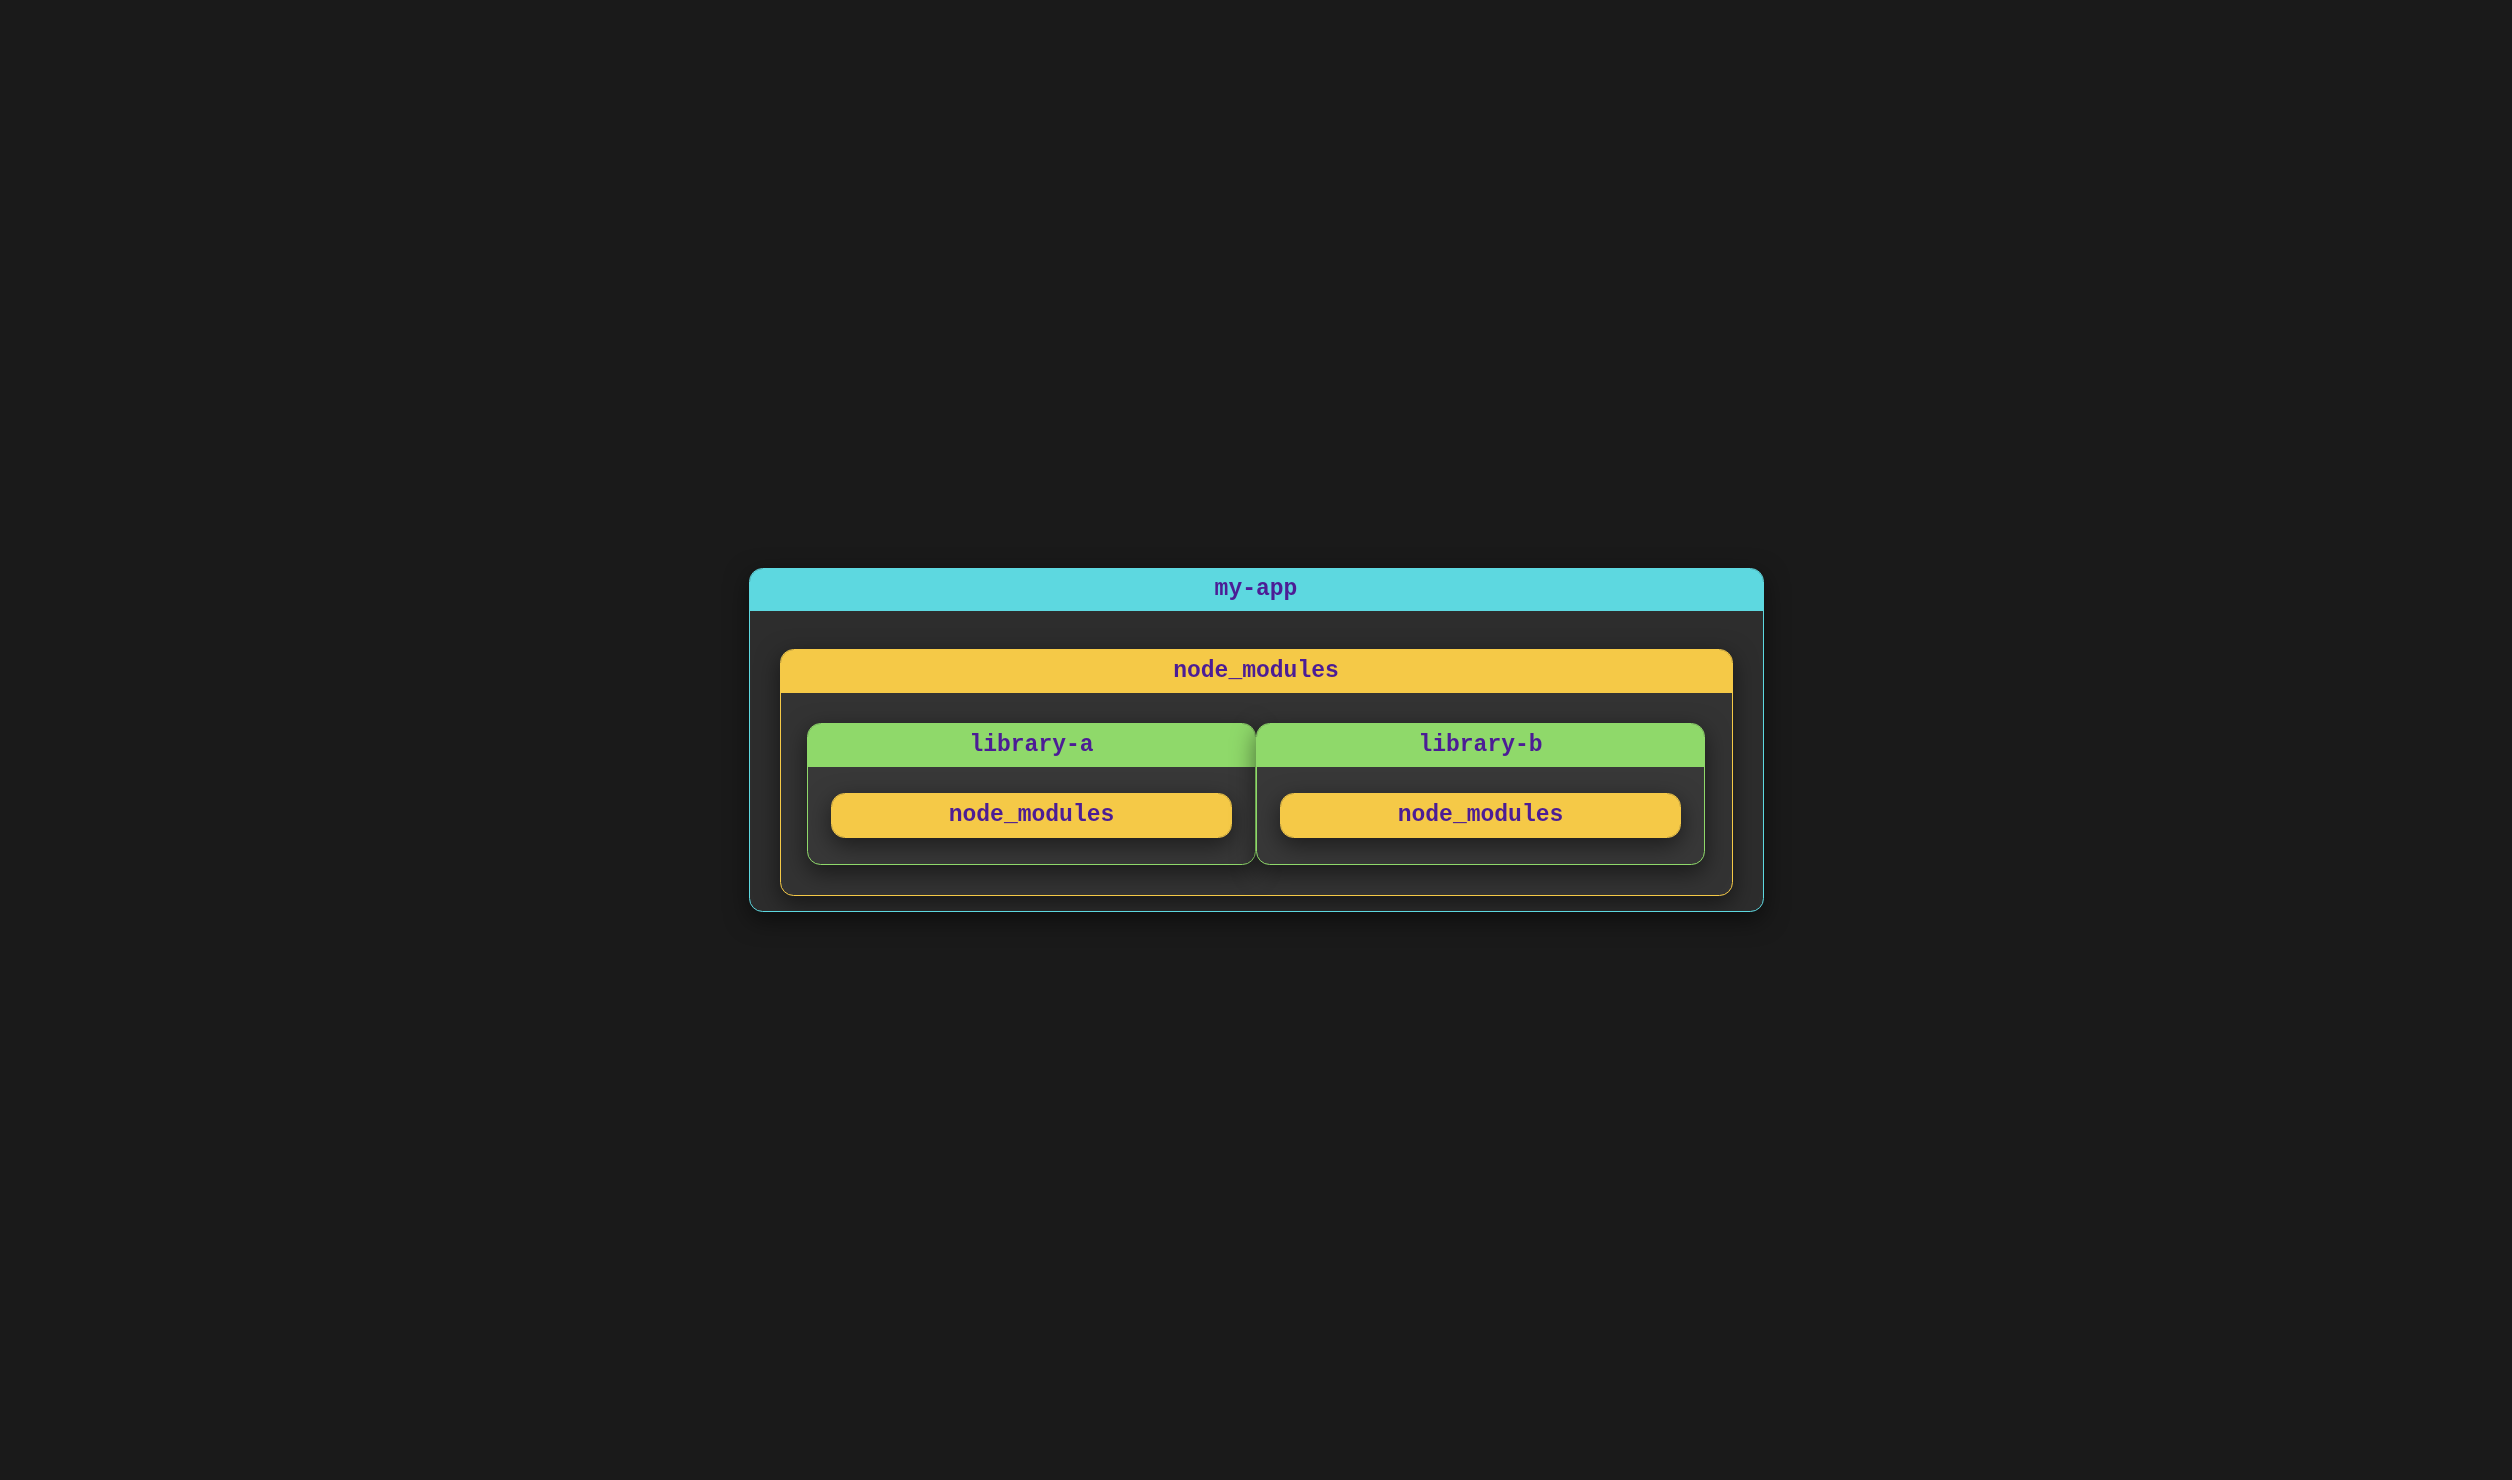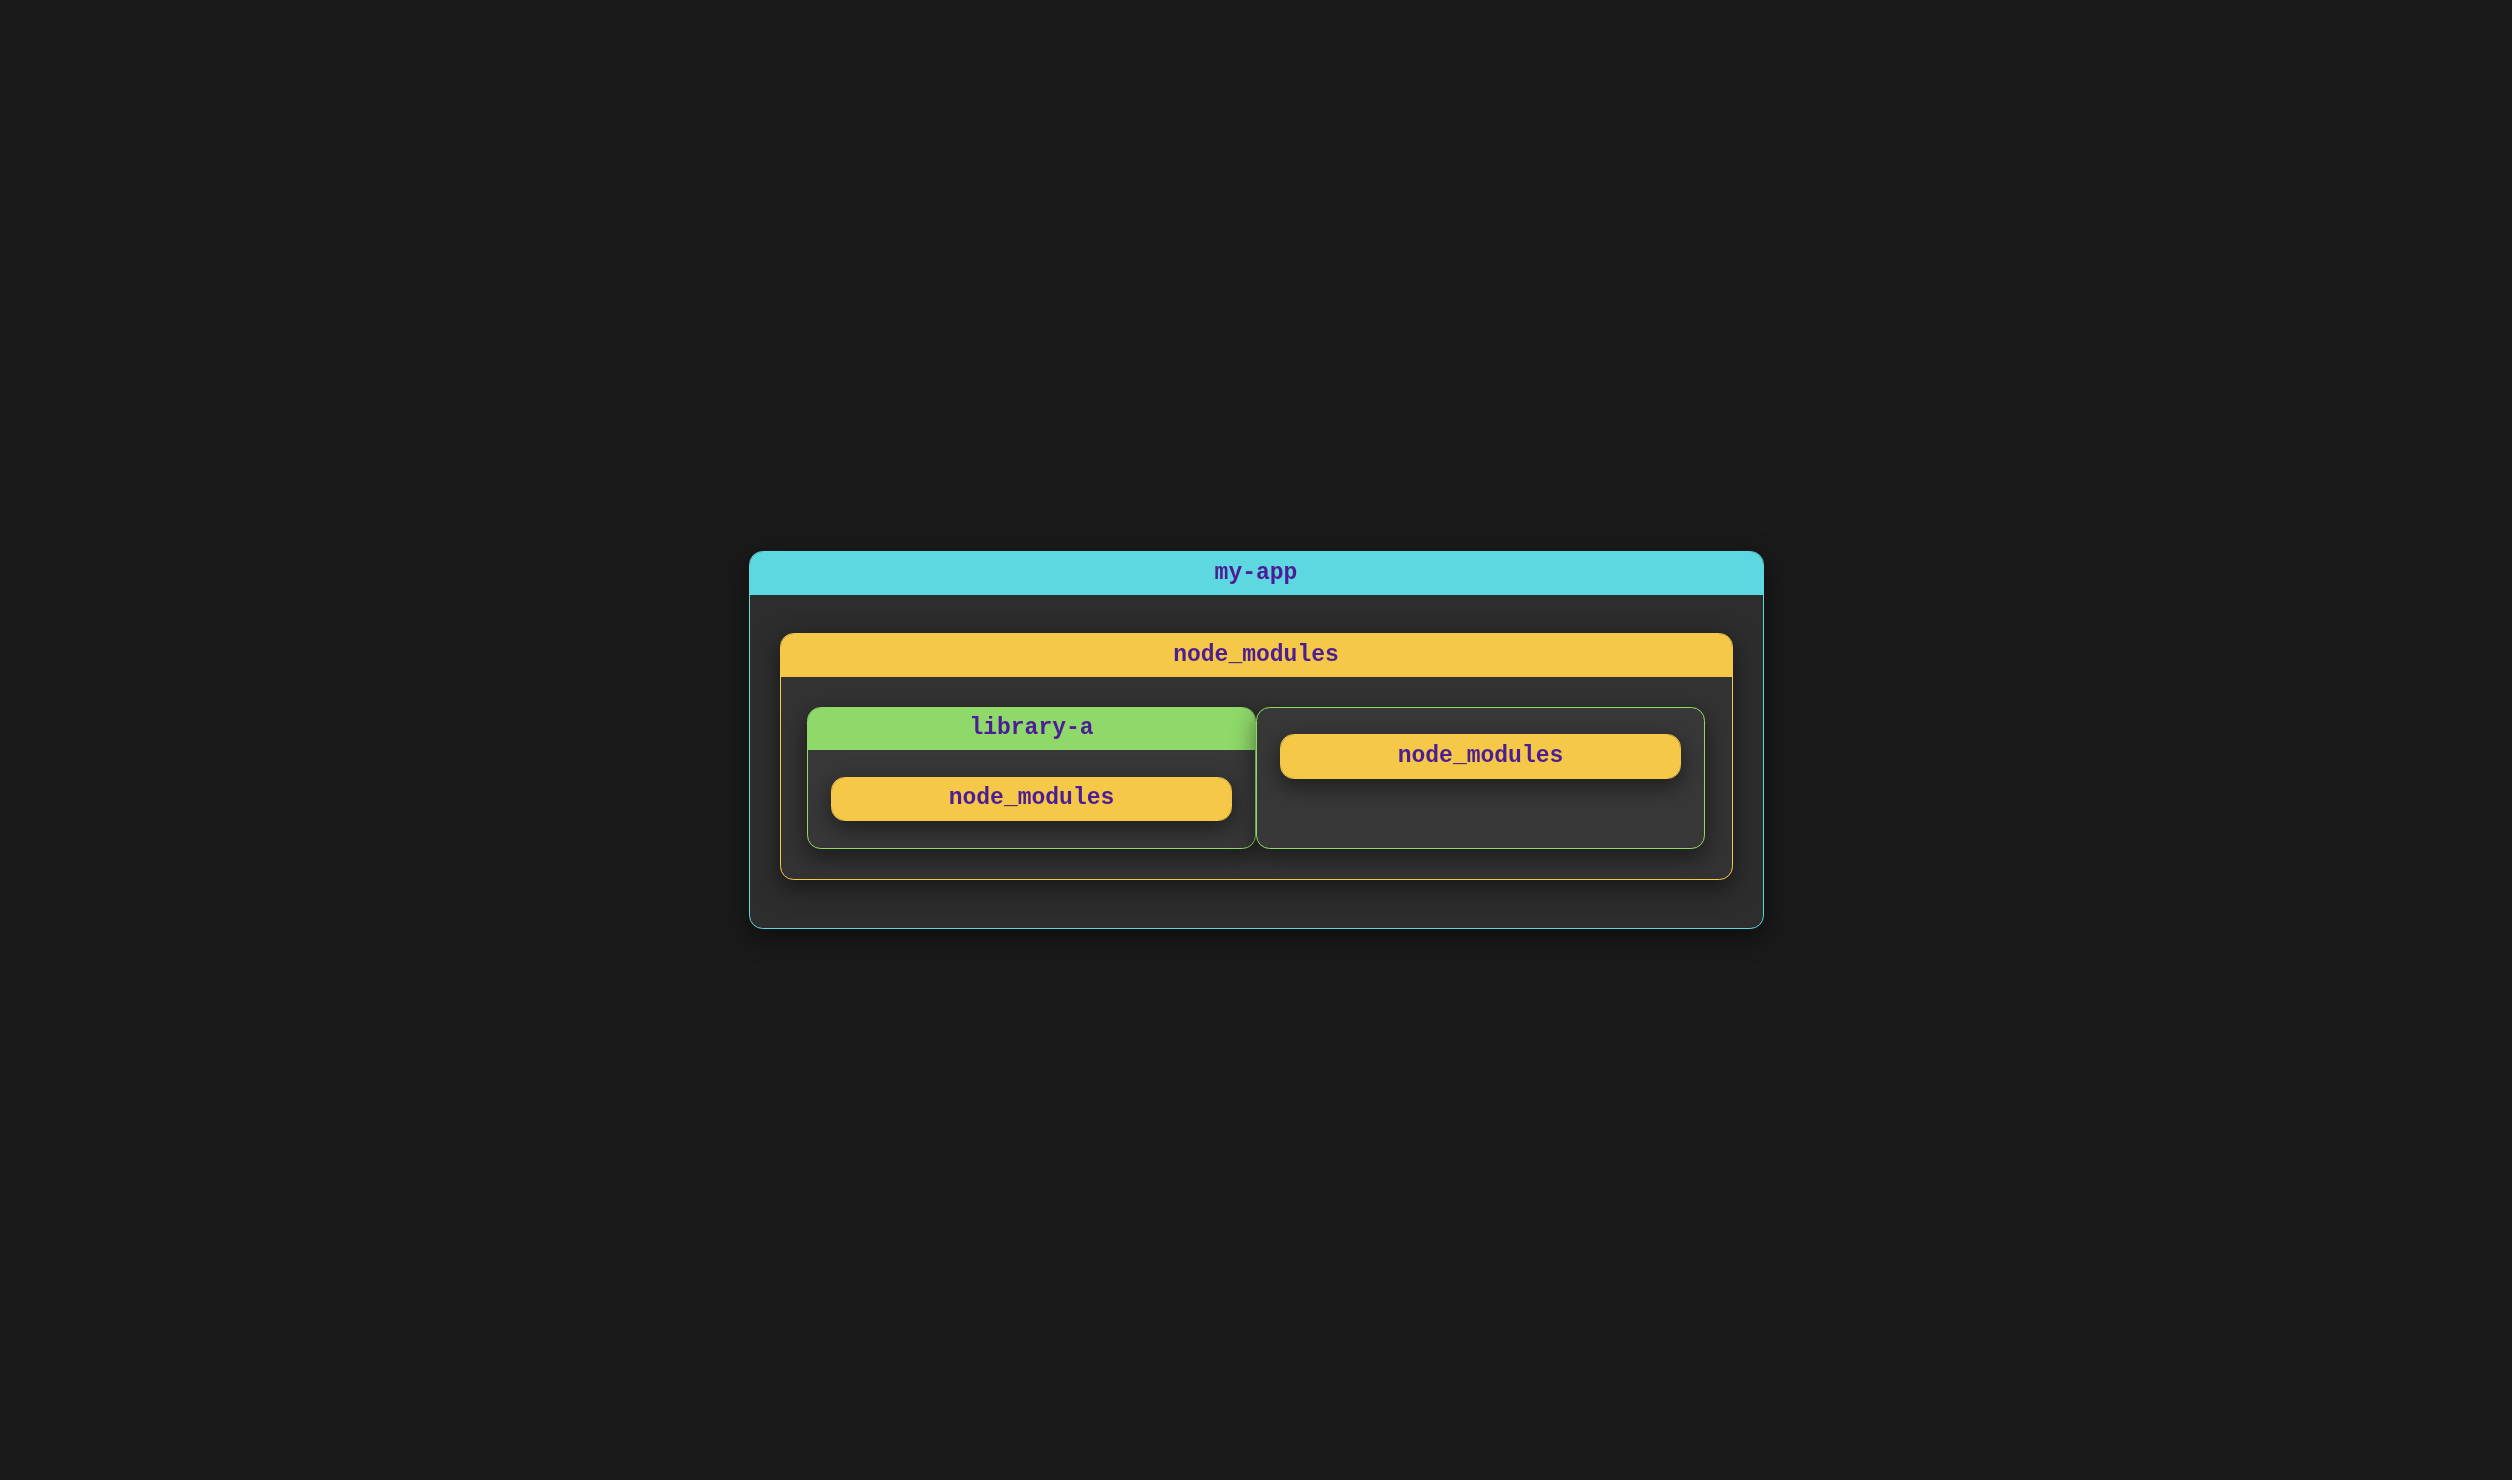--- a/index.html
+++ b/index.html
@@ -39,21 +39,21 @@
     
     .app-box {
       border: 1.5px solid #5dd8e0;
       background: #2d2d2d;
       width: 1015px;
     }
     .app-box > .box-header {
       background: #5dd8e0;
     }
     .app-box > .box-body {
-      padding: 38px 30px 48px 30px;
+      padding: 38px 30px 15px 30px;
     }
 
     
     .modules-box {
       border: 1.5px solid #f5c947;
       background: #333333;
     }
     .modules-box > .box-header {
       background: #f5c947;
     }
@@ -116,20 +116,21 @@
             <div class="box-body">
 
               <div class="box modules-box inner-modules">
                 <div class="box-header">node_modules</div>
               </div>
 
             </div>
           </div>
 
           <div class="box library-box">
+            <div class="box-header">library-b</div>
             <div class="box-body">
 
               <div class="box modules-box inner-modules">
                 <div class="box-header">node_modules</div>
               </div>
 
             </div>
           </div>
 
         </div>

